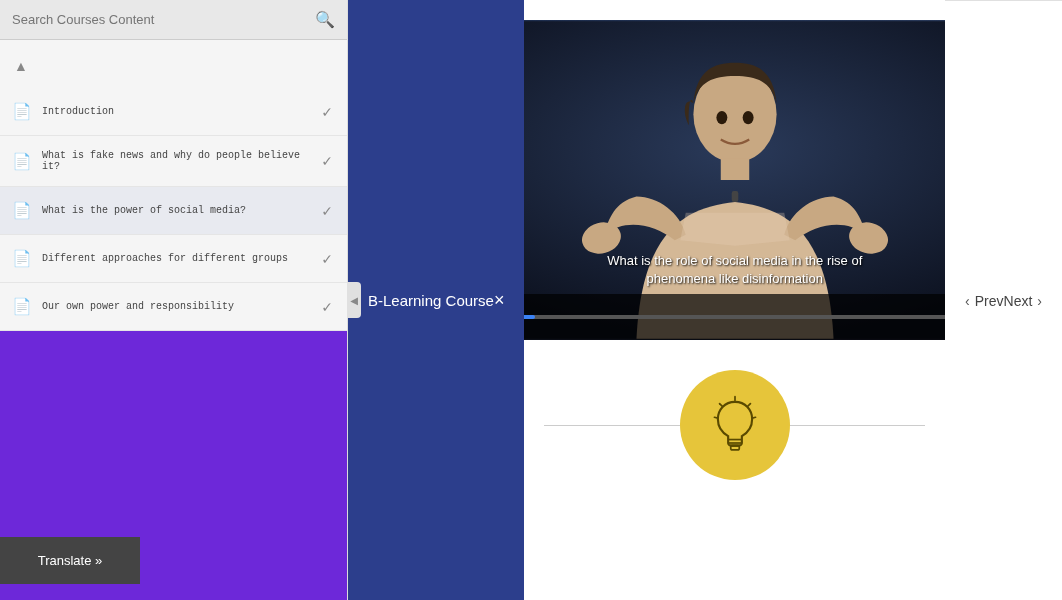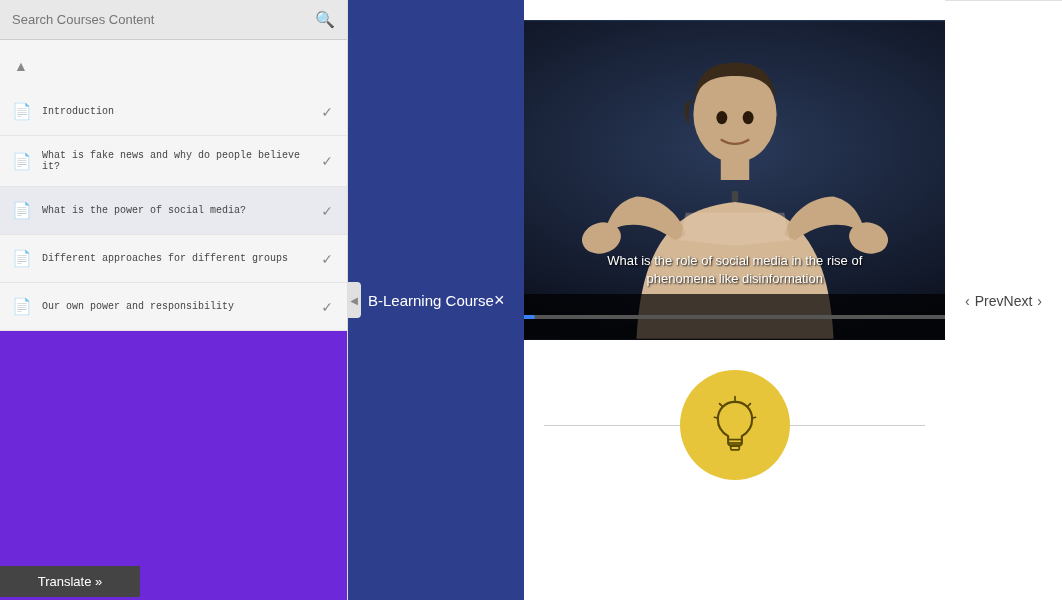--- a/index.html
+++ b/index.html
@@ -89,26 +89,26 @@
     }
 
     .item-check {
       color: #888;
       font-size: 14px;
       margin-left: 6px;
     }
 
     #translate-bar {
       position: absolute;
-      bottom: 3px;
+      bottom: 16px;
       left: 0;
       background: #444;
       color: #fff;
       font-size: 13px;
-      padding: 8px 14px;
+      padding: 16px 14px;
       width: 140px;
       text-align: center;
       cursor: pointer;
     }
 
     
     #collapse-handle {
       position: absolute;
       right: -14px;
       top: 50%;

